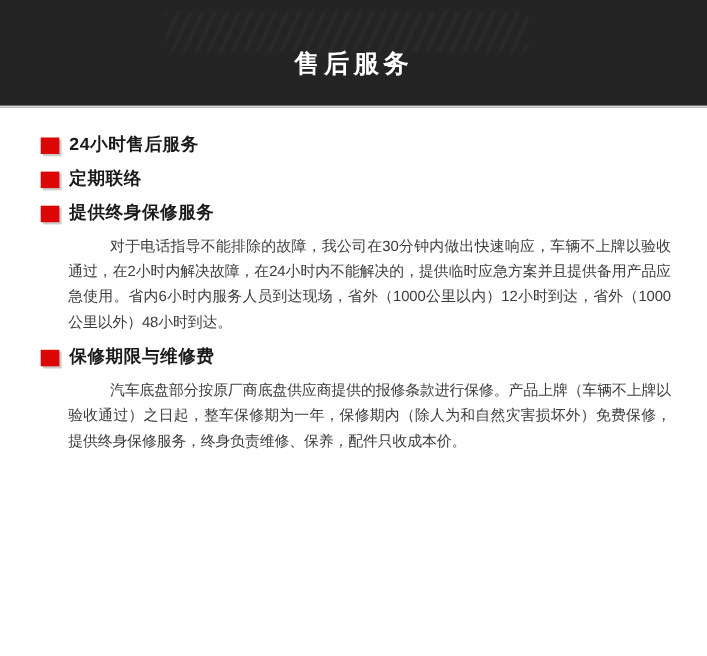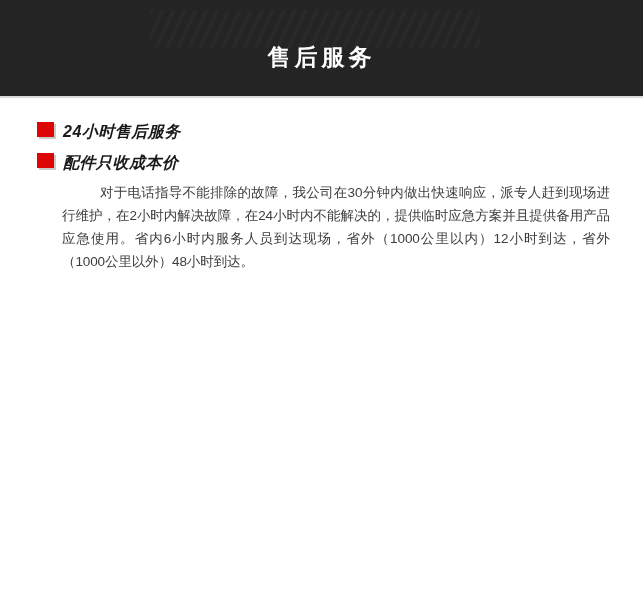--- a/index.html
+++ b/index.html
@@ -62,24 +62,23 @@
     padding-top: 0;
   }
   .sec {
     margin-top: 11px;
   }
   .sec.first {
     margin-top: 24px;
   }
   .sec-head {
     display: flex;
-    align-items: flex-start;
+    align-items: center;
     height: 20px;
     padding-left: 37px;
-    font-style: italic;
   }
   .bullet {
     flex: 0 0 auto;
     width: 17px;
     height: 15px;
     background: var(--bullet-red, #dd0606);
     box-shadow: 2px 2px 0 rgba(140,140,140,0.45);
     margin-right: 9px;
   }
   .sec-head h2 {
@@ -116,25 +115,36 @@
   <main>
 
     <section class="sec first">
       <div class="sec-head">
         <span class="bullet"></span>
         <h2>24小时售后服务</h2>
       </div>
     </section>
 
     <section class="sec">
+      <div class="sec-head">
+        <span class="bullet"></span>
+        <h2>定期联络</h2>
+      </div>
     </section>
 
     <section class="sec">
       <div class="sec-head">
         <span class="bullet"></span>
-        <h2>配件只收成本价</h2>
+        <h2>提供终身保修服务</h2>
       </div>
-      <p>对于电话指导不能排除的故障，我公司在30分钟内做出快速响应，派专人赶到现场进行维护，在2小时内解决故障，在24小时内不能解决的，提供临时应急方案并且提供备用产品应急使用。省内6小时内服务人员到达现场，省外（1000公里以内）12小时到达，省外（1000公里以外）48小时到达。</p>
+      <p>对于电话指导不能排除的故障，我公司在30分钟内做出快速响应，车辆不上牌以验收通过，在2小时内解决故障，在24小时内不能解决的，提供临时应急方案并且提供备用产品应急使用。省内6小时内服务人员到达现场，省外（1000公里以内）12小时到达，省外（1000公里以外）48小时到达。</p>
     </section>
 
+    <section class="sec">
+      <div class="sec-head">
+        <span class="bullet"></span>
+        <h2>保修期限与维修费</h2>
+      </div>
+      <p>汽车底盘部分按原厂商底盘供应商提供的报修条款进行保修。产品上牌（车辆不上牌以验收通过）之日起，整车保修期为一年，保修期内（除人为和自然灾害损坏外）免费保修，提供终身保修服务，终身负责维修、保养，配件只收成本价。</p>
+    </section>
 
   </main>
 </div>
 
 </body></html>

